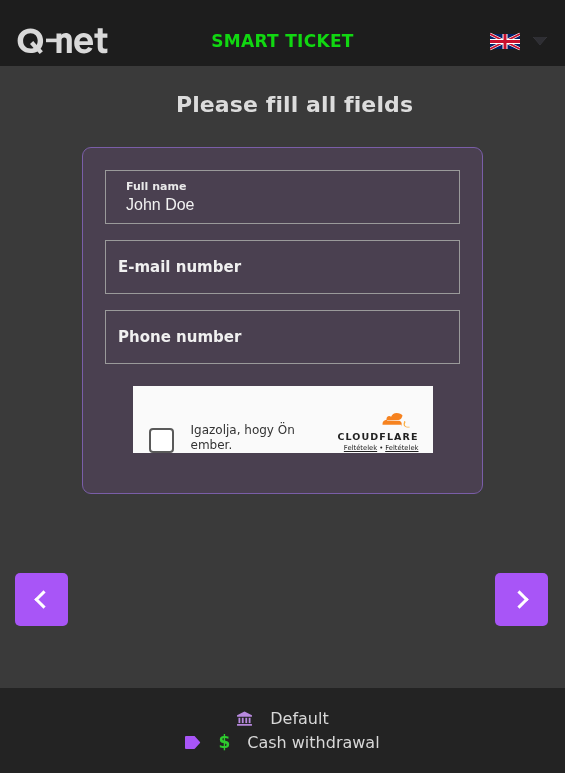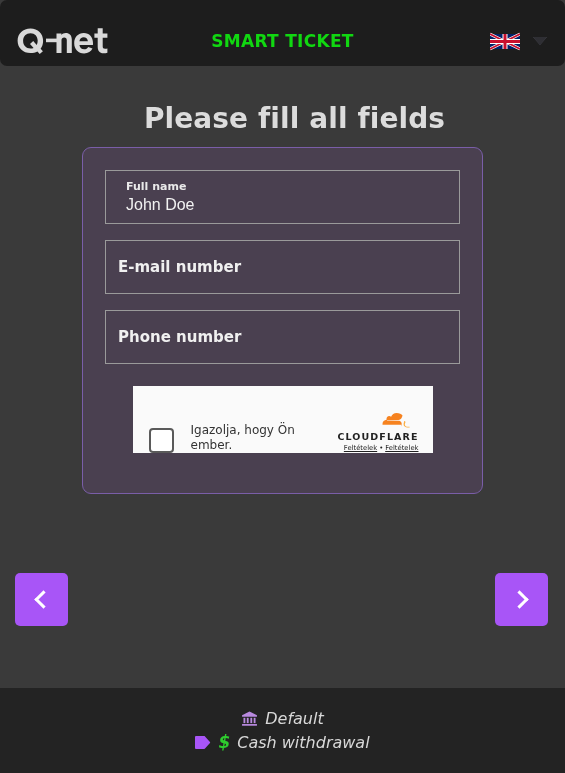--- a/index.html
+++ b/index.html
@@ -21,21 +21,20 @@
   .header {
     position: absolute;
     top: 0; left: 0;
     width: 565px;
     height: 66px;
     background: #1d1d1d;
     display: flex;
     align-items: center;
     justify-content: space-between;
     padding: 16px 18px 0 14px;
-    border-radius: 7px;
   }
 
   .logo {
     display: flex;
     align-items: center;
     height: 34px;
   }
   .logo svg { display: block; }
 
   .brand-title {
@@ -75,24 +74,24 @@
   .main {
     position: absolute;
     top: 66px; left: 0;
     width: 565px;
     height: 622px;
     background: #3a3a3a;
   }
 
   .page-title {
     text-align: center;
-    font-size: 28px;
+    font-size: 22px;
     font-weight: bold;
     color: #dcdcdc;
-    margin-top: 36px;
+    margin-top: 26px;
     letter-spacing: 0.1px;
     padding-left: 24px;
   }
 
   
   .form-panel {
     position: absolute;
     top: 81px;
     left: 82px;
     width: 401px;
@@ -220,24 +219,23 @@
     background: #232323;
     display: flex;
     flex-direction: column;
     align-items: center;
     justify-content: center;
     gap: 4px;
   }
   .footer-row {
     display: flex;
     align-items: center;
-    gap: 7px;
+    gap: 17px;
     font-size: 16px;
     color: #d8d8d8;
-    font-style: italic;
   }
   .bank-icon { display: block; }
   .tag-icon  { display: block; }
   .dollar-icon {
     color: #2ecc2e;
     font-weight: bold;
     font-size: 17px;
     font-family: "DejaVu Sans", sans-serif;
   }
 </style>

